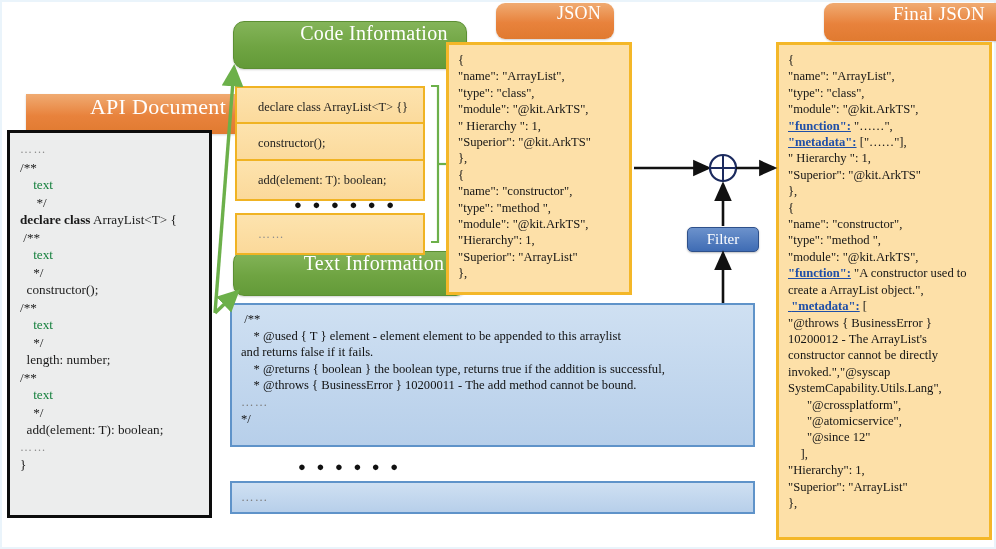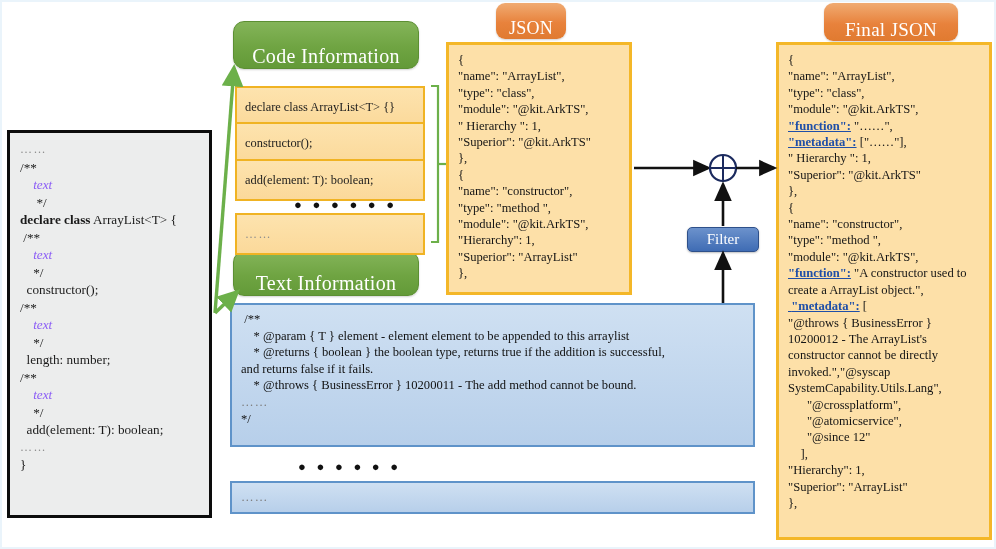--- a/index.html
+++ b/index.html
@@ -9,51 +9,52 @@
     font-family:"Liberation Serif", serif;
     overflow:hidden;
     position:relative;
   }
   #root{position:absolute;left:0;top:0;width:996px;height:549px;
         border:2px solid #eaf4fb;box-sizing:border-box;background:#fff;}
 
   
   .badge{
     position:absolute;
-    display:flex;align-items:flex-end;justify-content:center;
+    display:flex;align-items:flex-start;justify-content:center;
     color:#ffffff;
     background:linear-gradient(180deg,#f0ab72 0%,#e8823c 55%,#e07a30 100%);
     font-family:"Liberation Serif", serif;
     letter-spacing:.3px;
     box-shadow:0 1px 2px rgba(0,0,0,.18);
+    padding-left:48px;
   }
   .badge.sq{border-radius:0;}
   .badge.rn{border-radius:9px;}
   .badge.green{
     background:linear-gradient(180deg,#84b459 0%,#6fa442 55%,#639a38 100%);
     border-radius:11px;border:1px solid #5c8f33;
   }
 
   
   #api-panel{
     position:absolute;left:5px;top:128px;width:205px;height:388px;
     background:#eceded;border:3px solid #0c0c0c;box-sizing:border-box;
     padding:8px 10px;
   }
   .code-line{font-size:13.2px;line-height:17.5px;color:#1a1a1a;white-space:pre;}
   .code-line.dots{color:#8d8d8d;font-size:12px;letter-spacing:1.5px;}
-  .kw-purple{color:#8b5cf6;font-style:italic;}
+  .kw-purple{color:#15803d;}
   .kw-bold{font-weight:bold;}
 
   
   .code-box{
     position:absolute;left:233px;width:190px;height:42px;
     background:linear-gradient(180deg,#fde3ae 0%,#fbd99a 100%);
     border:2px solid #f0b323;box-sizing:border-box;
-    display:flex;align-items:center;padding-left:8px;
+    display:flex;align-items:center;padding-left:21px;
     font-size:12.4px;color:#1d1d1d;white-space:nowrap;text-align:center;
   }
   .code-box .dots{color:#8d8d8d;letter-spacing:1.6px;font-size:12px;}
 
   .dots-row{
     position:absolute;font-size:13px;color:#111;letter-spacing:3.5px;
     font-family:"Liberation Sans", sans-serif;line-height:1;
   }
 
   
@@ -87,20 +88,23 @@
     box-shadow:0 1px 2px rgba(0,0,0,.25);
   }
 
   svg.overlay{position:absolute;left:0;top:0;width:996px;height:549px;pointer-events:none;}
 </style>
 </head>
 <body>
 
 <div id="root">
 
+  <div class="badge sq" style="left:24px;top:92px;width:168px;height:40px;font-size:22px;">
+    <span>API Document</span>
+  </div>
 
   <div class="badge green" style="left:231px;top:19px;width:184px;height:46px;font-size:20px;">
     <span>Code Information</span>
   </div>
 
   <div class="badge green" style="left:231px;top:249px;width:184px;height:43px;font-size:20px;">
     <span>Text Information</span>
   </div>
 
   <div class="badge rn" style="left:494px;top:1px;width:70px;height:36px;font-size:18px;">
@@ -159,23 +163,23 @@
     <div class="ln">"name": "constructor",</div>
     <div class="ln">"type": "method ",</div>
     <div class="ln">"module": "@kit.ArkTS",</div>
     <div class="ln">"Hierarchy": 1,</div>
     <div class="ln">"Superior": "ArrayList"</div>
     <div class="ln">},</div>
   </div>
 
   <div class="blue-panel" style="left:228px;top:301px;width:525px;height:144px;">
     <div class="ln"> /**</div>
-    <div class="ln">    * @param { T } element - element element to be appended to this arraylist</div>
+    <div class="ln">    * @used { T } element - element element to be appended to this arraylist</div>
+    <div class="ln">and returns false if it fails.</div>
     <div class="ln">    * @returns { boolean } the boolean type, returns true if the addition is successful,</div>
-    <div class="ln">and returns false if it fails.</div>
     <div class="ln">    * @throws { BusinessError } 10200011 - The add method cannot be bound.</div>
     <div class="ln jdots">……</div>
     <div class="ln">*/</div>
   </div>
 
   <div class="dots-row" style="left:296px;top:458px;">● ● ● ● ● ●</div>
 
   <div class="blue-panel" style="left:228px;top:479px;width:525px;height:33px;display:flex;align-items:center;">
     <span class="jdots">……</span>
   </div>

